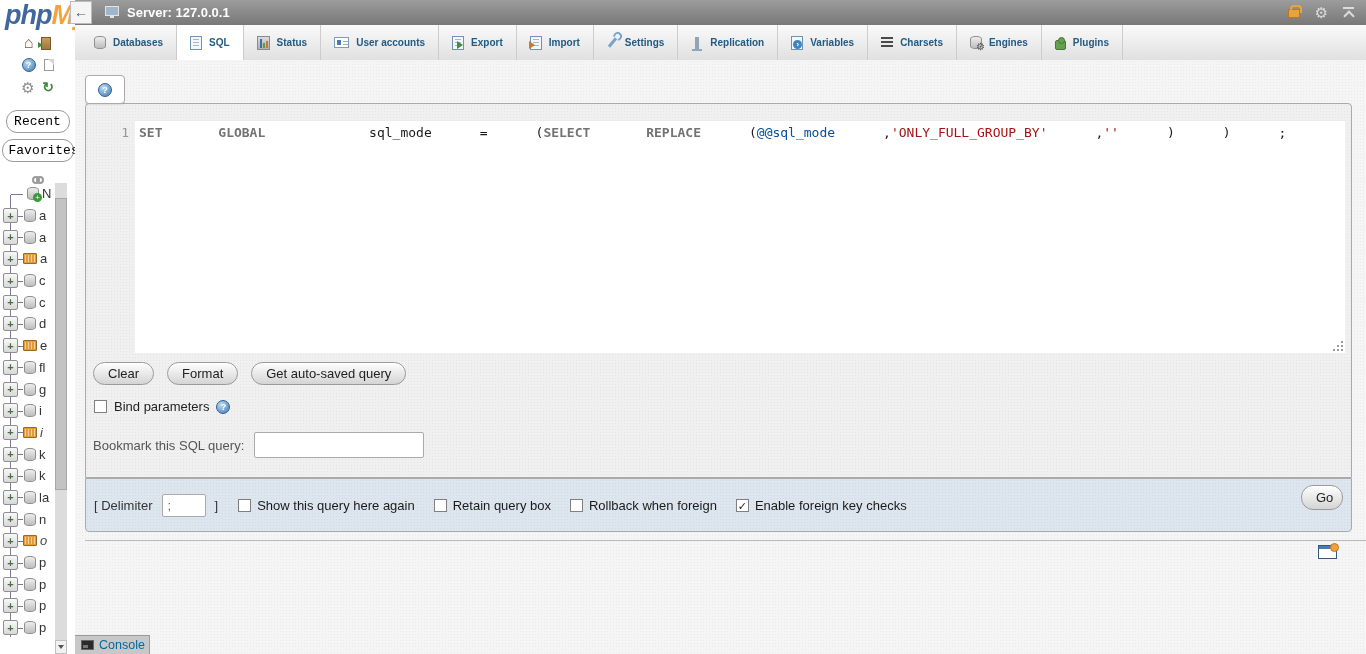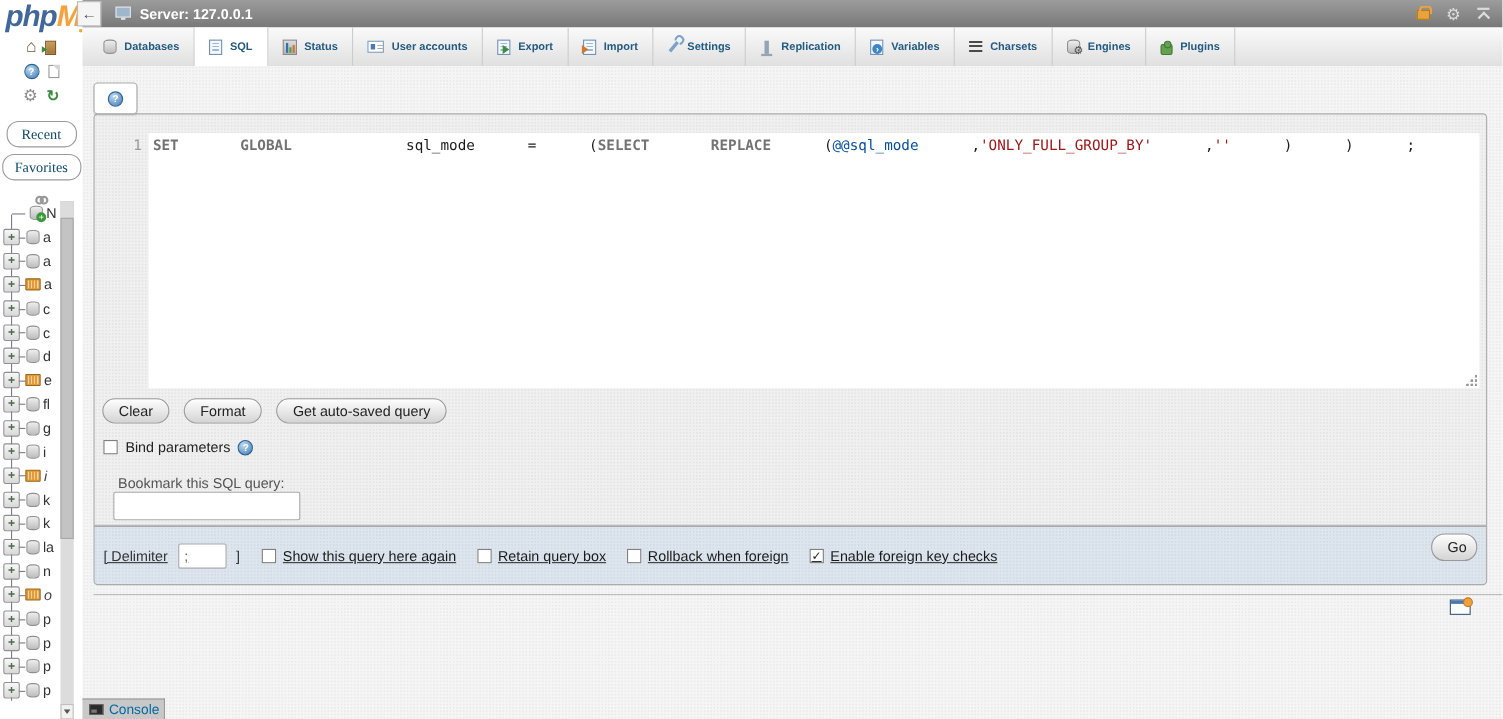--- a/index.html
+++ b/index.html
@@ -18,21 +18,21 @@
   .door { width:10px; height:13px; background:linear-gradient(#cb9d5c,#a2763c); border:1px solid #7a5a2a; position:relative; }
   .door::after { content:""; position:absolute; left:-4px; top:4px; border:3px solid transparent; border-left:5px solid #3d8b3d; }
   .doc { width:10px; height:12px; background:#fff; border:1px solid #9a9a9a; position:relative; }
   .doc::after { content:""; position:absolute; right:-1px; top:-1px; border:3px solid transparent; border-top-color:#d6d6d6; border-right-color:#d6d6d6; }
   .gearg { font-size:15px; color:#8c8c8c; line-height:15px; }
   .refr { font-size:14px; color:#3d8b3d; font-weight:bold; line-height:14px; }
   .help-ic { display:inline-flex; align-items:center; justify-content:center; width:14px; height:14px;
              border-radius:50%; background:radial-gradient(circle at 35% 30%,#bcd9f2,#3f7cb6);
              border:1px solid #2f6092; color:#fff; font-size:9px; font-weight:bold; cursor:pointer; flex:none; }
   .side-btn { display:block; margin:6px auto 0; background:#fff; border:1px solid #9a9a9a; border-radius:11px;
-              font-family:Liberation Serif, serif; font-size:13px; color:#0c4a6e; padding:3px 6px; cursor:pointer; }
+              font-family:Liberation Mono, monospace; font-size:13px; color:#000000; padding:3px 6px; cursor:pointer; }
   .side-btn.recent { margin-top:12px; width:64px; }
   .side-btn.favorites { width:72px; }
   .linkic { position:relative; height:12px; margin-top:10px; text-align:center; }
   .linkic i { display:inline-block; width:8px; height:8px; border:2px solid #9a9a9a; border-radius:50%; }
   .linkic i + i { margin-left:-4px; }
 
   .tree { position:absolute; left:0; top:183px; width:55px; height:471px; overflow:hidden; }
   .vline { position:absolute; left:10px; top:12px; height:442px; border-left:1px solid #7a7a96; }
   .trow { position:relative; height:21.7px; display:flex; align-items:center; cursor:pointer; }
   .trow::before { content:""; position:absolute; left:11px; width:12px; top:50%; border-top:1px solid #7a7a96; }
@@ -131,26 +131,26 @@
   .tk-plain { color:#1a1a1a;margin-left:48px; }
   .grip { position:absolute; right:2px; bottom:2px; width:12px; height:12px; cursor:nwse-resize;
           background:radial-gradient(#9a9a9a 1.2px, transparent 1.3px); background-size:4px 4px; background-position:1px 1px;
           clip-path:polygon(100% 0, 100% 100%, 0 100%); }
   .btn-row { position:absolute; left:7px; top:258px; display:flex; gap:13px; }
   .pill-btn { background:linear-gradient(#fefefe,#d4d4d4); border:1px solid #9a9a9a; border-radius:12px;
           padding:3px 14px; font-family:inherit; font-size:13px; color:#222; cursor:pointer; box-shadow:0 1px 0 rgba(255,255,255,.7) inset; }
   .bind-row { position:absolute; left:8px; top:295px; display:flex; align-items:center; gap:7px; color:#222; }
   .cb { display:inline-block; width:13px; height:13px; background:#fff; border:1px solid #808080; flex:none;
         font-size:11px; line-height:12px; text-align:center; color:#222; cursor:pointer; }
-  .bookmark-row { position:absolute; left:7px; top:328px; display:flex; align-items:center; color:#555;flex-direction:column; }
+  .bookmark-row { position:absolute; left:7px; top:328px; display:flex; align-items:center; color:#555; }
   .bookmark-row input { margin-left:10px; width:170px; height:26px; border:1px solid #aaa; border-radius:2px;
         background:#fff; font-family:inherit; font-size:13px; padding:0 5px; }
   .fieldset-footer { position:absolute; left:10px; top:418px; width:1267px; height:54px;
         background:#dde6ef; background-image:radial-gradient(rgba(0,0,0,0.05) 1px, transparent 1px); background-size:3px 3px;
-        border:1px solid #aaa; border-radius:0 0 4px 4px; display:flex; align-items:center; padding-left:8px;text-decoration:underline; }
+        border:1px solid #aaa; border-radius:0 0 4px 4px; display:flex; align-items:center; padding-left:8px; }
   .delim-group { display:flex; align-items:center; color:#333; }
   .delim-group input { width:44px; height:23px; border:1px solid #aaa; border-radius:2px; margin:0 9px;
         font-family:inherit; font-size:13px; color:#666; padding:0 5px; background:#fff; }
   .opts { display:flex; align-items:center; gap:19px; margin-left:20px; }
   .opt { display:flex; align-items:center; gap:6px; color:#1a1a1a; cursor:pointer; }
   .go-btn { position:absolute; right:8px; top:6px; width:42px; height:25px; }
   .divider { position:absolute; left:10px; top:480px; width:1281px; border-top:1px solid #bbb; }
   .newwin { position:absolute; left:1243px; top:485px; width:19px; height:14px; background:#fff; border:1px solid #35587c; cursor:pointer; }
   .newwin::before { content:""; position:absolute; left:0; top:0; right:0; height:3px; background:#4a7ab5; }
   .newwin::after { content:""; position:absolute; right:-3px; top:-3px; width:7px; height:7px; background:#f0a03c;

